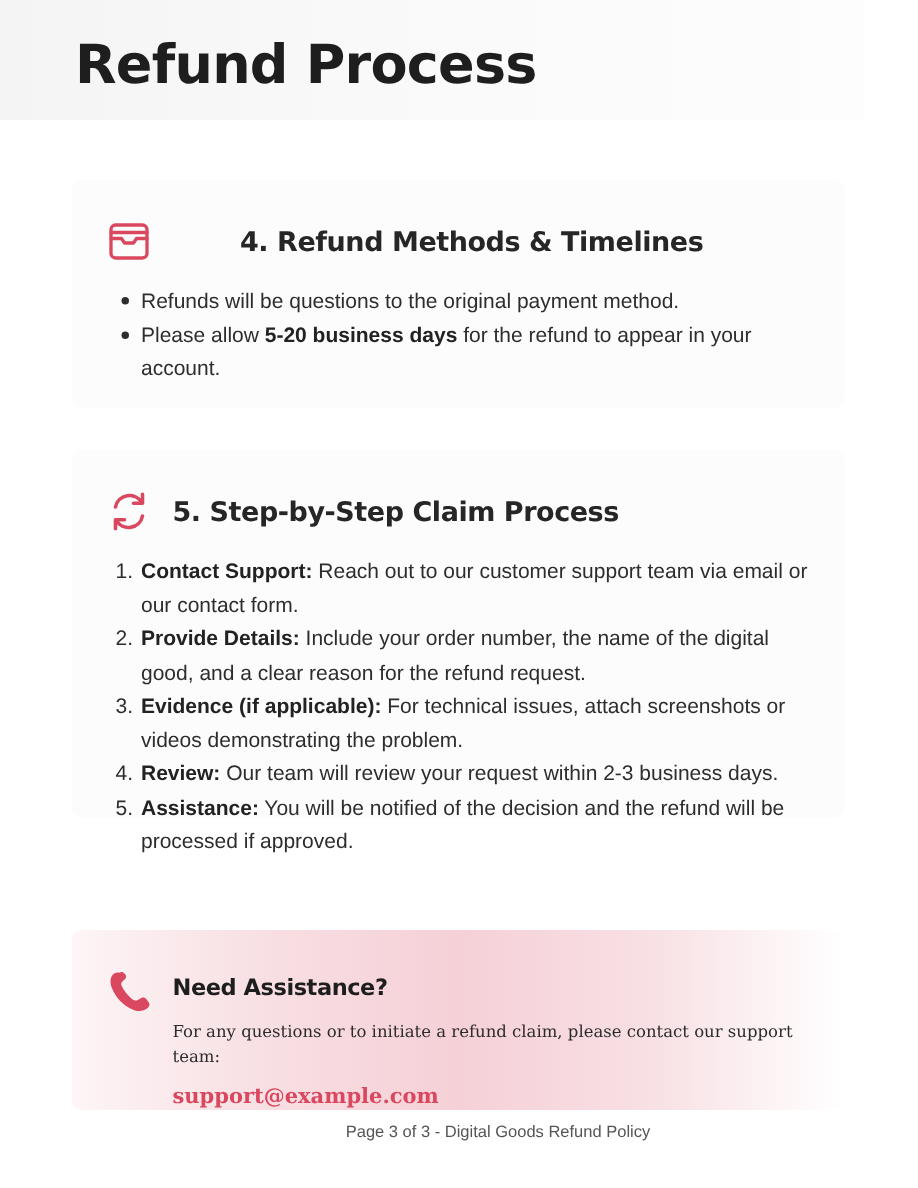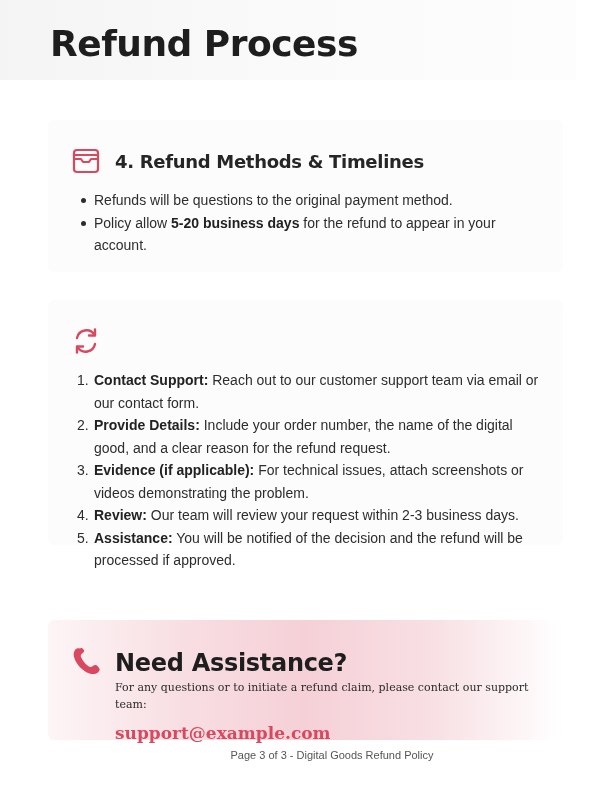--- a/index.html
+++ b/index.html
@@ -57,21 +57,21 @@
     }
     .section-icon svg { width: 28px; height: 28px; display: block; }
     .section-title {
       margin: 0 0 0 15px;
       font-family: "DejaVu Sans", sans-serif;
       font-weight: bold;
       font-size: 18px;
       letter-spacing: -0.3px;
       color: #262626;
     }
-    .sec1-head { top: 147px; }
+    .sec1-head { top: 147px; gap: 45px; }
     .sec2-head { top: 327px; }
     ul.bullets, ol.steps {
       position: absolute;
       left: 94px;
       width: 448px;
       margin: 0;
       padding: 0;
       font-size: 14px;
       line-height: 22.5px;
       color: #2d2d2d;
@@ -113,21 +113,21 @@
       height: 28px;
     }
     .assist-icon svg { width: 29px; height: 28px; display: block; }
     .assist-title {
       position: absolute;
       left: 115px;
       top: 649px;
       margin: 0;
       font-family: "DejaVu Sans", sans-serif;
       font-weight: bold;
-      font-size: 24px;
+      font-size: 15px;
       letter-spacing: -0.3px;
       color: #1e1e1e;
     }
     .assist-text {
       position: absolute;
       left: 115px;
       top: 679px;
       width: 420px;
       margin: 0;
       font-family: "DejaVu Serif", serif;
@@ -135,21 +135,21 @@
       line-height: 17px;
       color: #2a2a2a;
     }
     .assist-email {
       position: absolute;
       left: 115px;
       top: 723px;
       margin: 0;
       font-family: "DejaVu Serif", serif;
       font-weight: bold;
-      font-size: 17px;
+      font-size: 14px;
       color: #d9485f;
       text-decoration: none;
     }
     .footer {
       position: absolute;
       left: 0;
       top: 749px;
       width: 584px;
       text-align: center;
       font-family: Liberation Sans, sans-serif;
@@ -171,33 +171,34 @@
     <svg viewBox="0 0 28 28" fill="none" stroke="#d9485f" stroke-width="2.2" stroke-linejoin="round" stroke-linecap="round">
       <rect x="2" y="3" width="24" height="22" rx="3"></rect>
       <line x1="2" y1="8" x2="26" y2="8"></line>
       <path d="M2 12 H9 L11 15 H17 L19 12 H26"></path>
     </svg>
   </span>
   <h2 class="section-title">4. Refund Methods &amp; Timelines</h2>
 </div>
 <ul class="bullets">
   <li><span>Refunds will be questions to the original payment method.</span></li>
-  <li><span>Policy allow </span><b>5-20 business days</b><span> for the refund to appear in your account.</span></li>
+  <li><span>Please allow </span><b>5-20 business days</b><span> for the refund to appear in your account.</span></li>
 </ul>
 
 <div class="card card-2"></div>
 <div class="section-head sec2-head">
   <span class="section-icon">
     <svg viewBox="0 0 28 28" fill="none" stroke="#d9485f" stroke-width="2.4" stroke-linecap="round" stroke-linejoin="round">
       <path d="M5 11 A9.5 9.5 0 0 1 22.5 8"></path>
       <polyline points="23,2.5 23,8.5 17,8.5"></polyline>
       <path d="M23 17 A9.5 9.5 0 0 1 5.5 20"></path>
       <polyline points="5,25.5 5,19.5 11,19.5"></polyline>
     </svg>
   </span>
+  <h2 class="section-title">5. Step-by-Step Claim Process</h2>
 </div>
 <ol class="steps">
   <li><span class="step-num">1.</span><b>Contact Support:</b><span> Reach out to our customer support team via email or our contact form.</span></li>
   <li><span class="step-num">2.</span><b>Provide Details:</b><span> Include your order number, the name of the digital good, and a clear reason for the refund request.</span></li>
   <li><span class="step-num">3.</span><b>Evidence (if applicable):</b><span> For technical issues, attach screenshots or videos demonstrating the problem.</span></li>
   <li><span class="step-num">4.</span><b>Review:</b><span> Our team will review your request within 2-3 business days.</span></li>
   <li><span class="step-num">5.</span><b>Assistance:</b><span> You will be notified of the decision and the refund will be processed if approved.</span></li>
 </ol>
 
 <div class="assist-card"></div>

